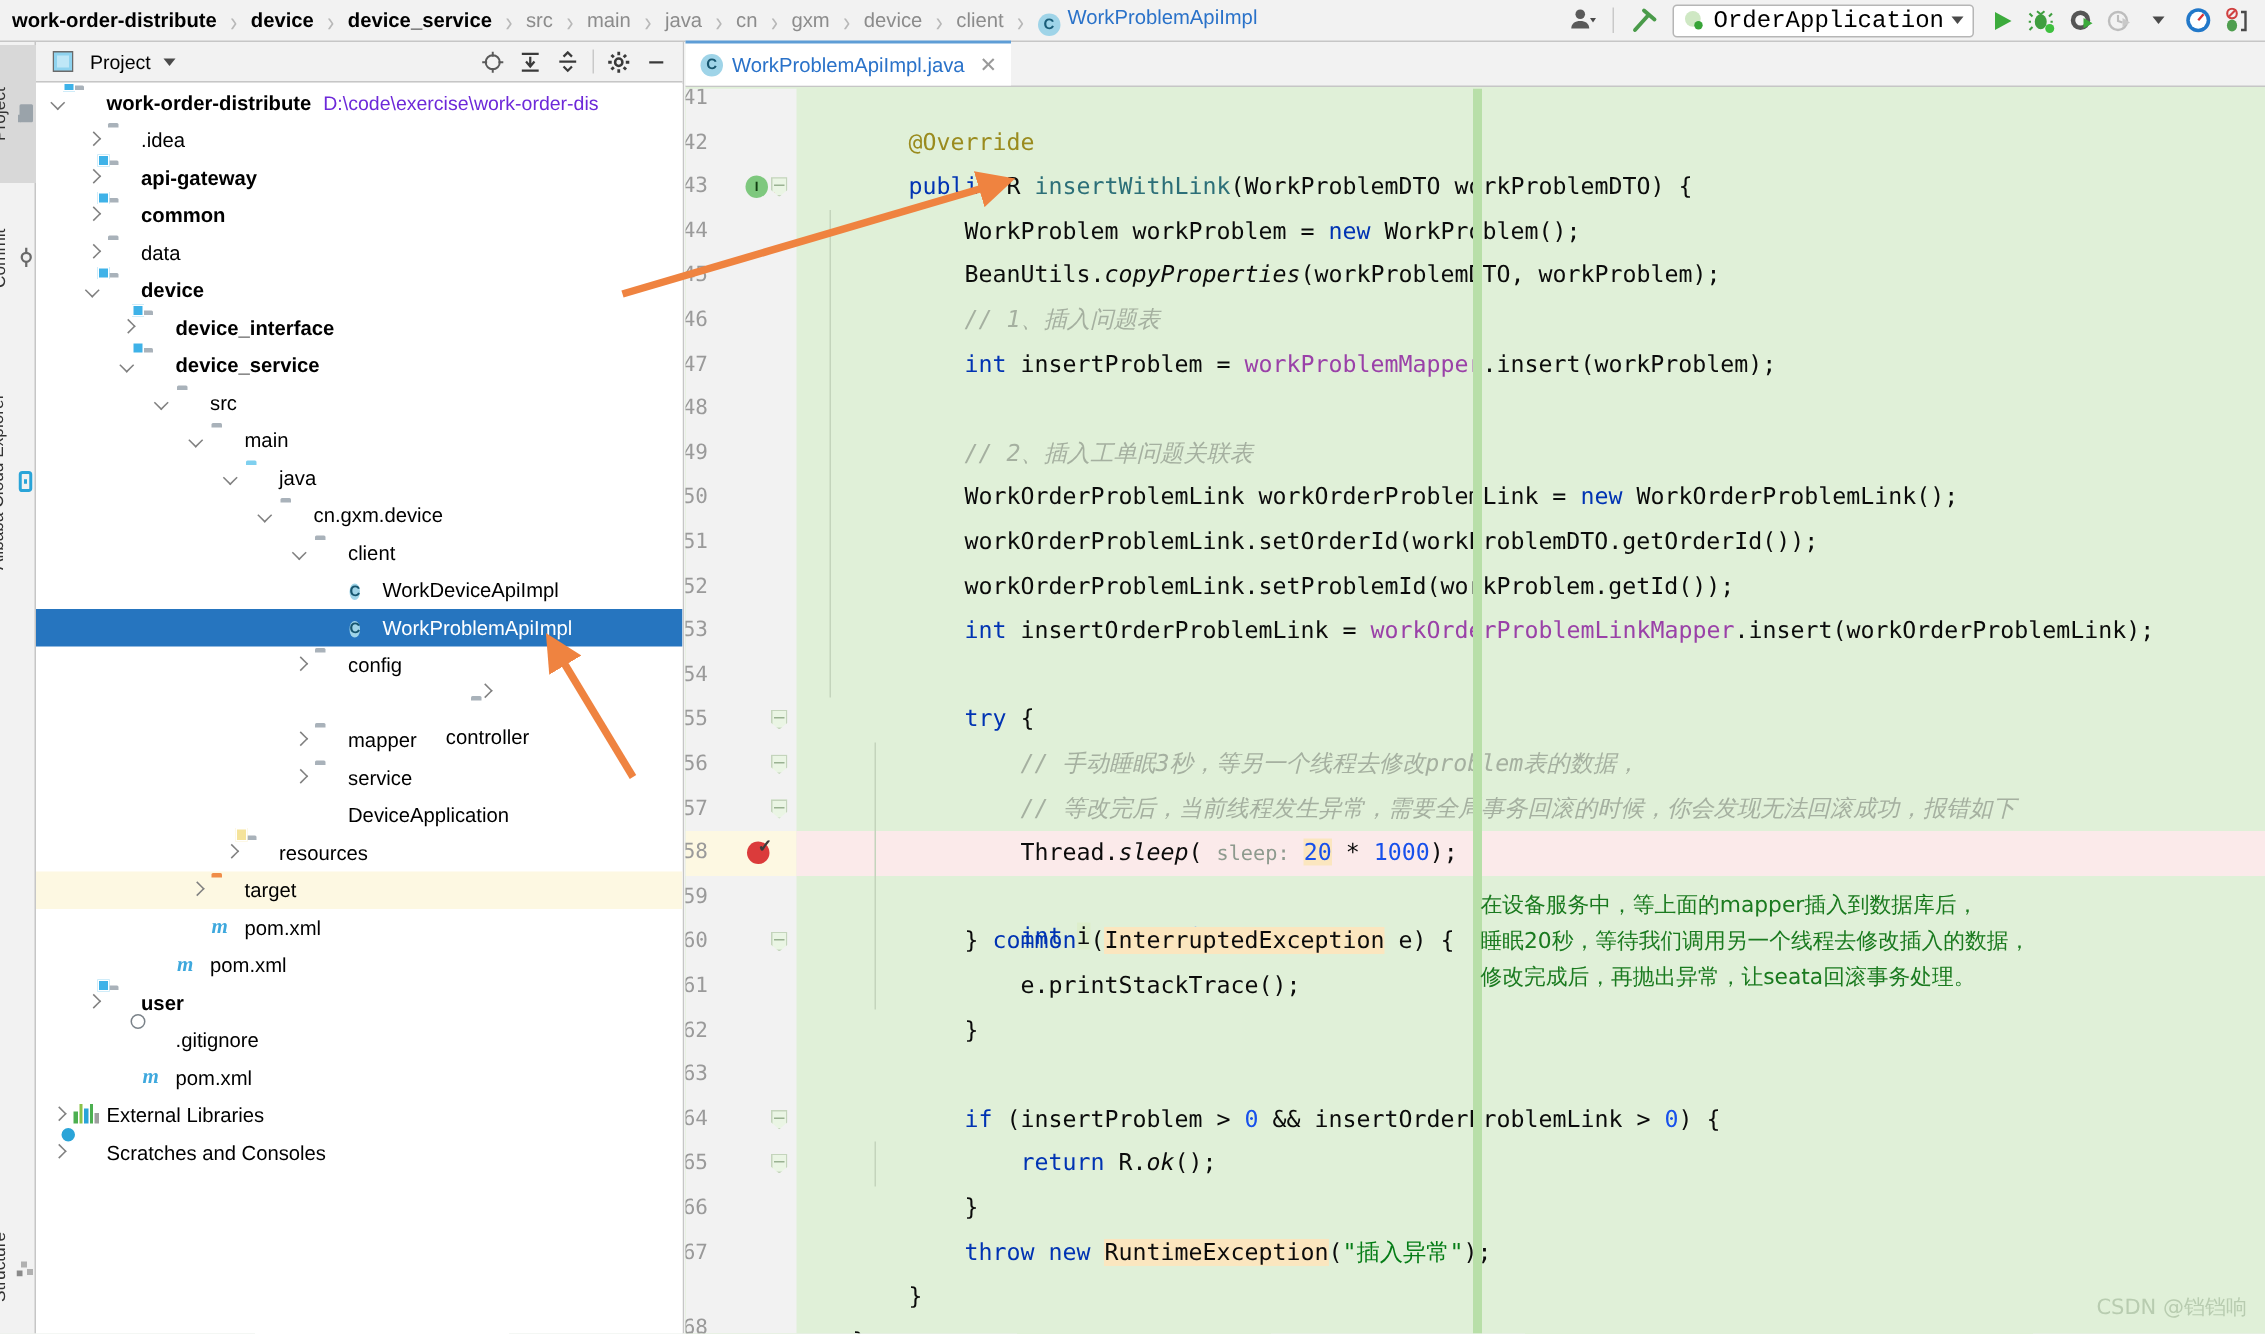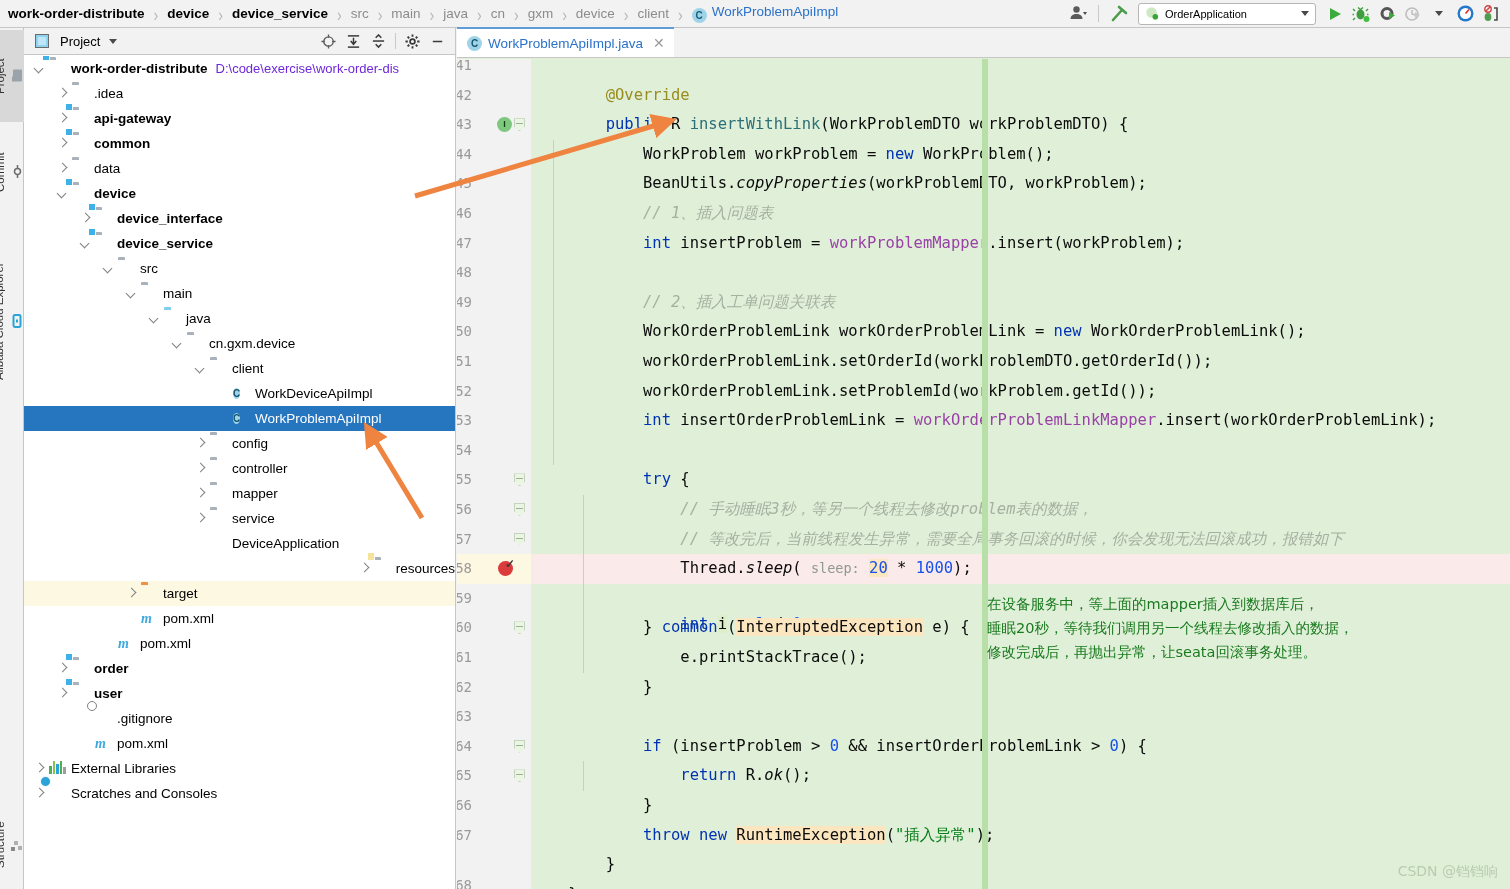--- a/index.html
+++ b/index.html
@@ -26,21 +26,21 @@
       margin-right:5px; vertical-align:-3px; font-weight:bold;}
 
   .toolbar-right{ display:flex; align-items:center; height:28px; padding-right:6px; gap:0; }
   .tb-ic{ width:26px; height:26px; display:flex; align-items:center; justify-content:center; }
   .tb-sep{ width:1px; height:17px; background:#c9c9c9; margin:0 7px; }
 
   .runconfig{
     height:22px; min-width:178px; background:#fff; border:1px solid #b6b6b6; border-radius:3px;
     display:flex; align-items:center; padding:0 6px; gap:5px; margin:0 6px;
   }
-  .runconfig .lbl{ font-size:11px; color:#000; flex:1; }
+  .runconfig .lbl{ font-size:16px; color:#000; flex:1;font-family:Liberation Mono, monospace; }
   .caret{ width:0;height:0;border-left:4px solid transparent;border-right:4px solid transparent;border-top:5px solid #4a4a4a; }
 
   
   .leftstrip{
     position:absolute; left:0; top:28px; width:24px; height:861px;
     background:#f2f2f2; border-right:1px solid #c6c6c6;
   }
   .vtab{
     position:absolute; left:0; width:24px;
     display:flex; flex-direction:column-reverse; align-items:center;
@@ -414,64 +414,59 @@
         <div class="row sel" style="padding-left: 194px;">
           <span class="arrow"></span>
           <span class="ic"><span class="cls">C</span></span>
           <span class="lbl">WorkProblemApiImpl</span>
         </div>
         <div class="row" style="padding-left: 171px;">
           <span class="arrow closed"></span>
           <span class="ic"><span class="folder pkg"></span></span>
           <span class="lbl">config</span>
         </div>
-        <div class="row" style="padding-left: 171px;">
+        <div class="row" style="padding-left: 171px; flex-direction: column;">
           <span class="arrow closed"></span>
           <span class="ic"><span class="folder pkg"></span></span>
           <span class="lbl">controller</span>
         </div>
         <div class="row" style="padding-left: 171px;">
           <span class="arrow closed"></span>
           <span class="ic"><span class="folder pkg"></span></span>
           <span class="lbl">mapper</span>
         </div>
         <div class="row" style="padding-left: 171px;">
           <span class="arrow closed"></span>
           <span class="ic"><span class="folder pkg"></span></span>
           <span class="lbl">service</span>
         </div>
         <div class="row" style="padding-left: 171px;">
           <span class="arrow"></span>
           <span class="ic"><span class="springic"></span></span>
           <span class="lbl">DeviceApplication</span>
         </div>
-        <div class="row" style="padding-left: 125px; justify-content: flex-end;">
+        <div class="row" style="padding-left: 125px;">
           <span class="arrow closed"></span>
           <span class="ic"><span class="folder res"></span></span>
           <span class="lbl">resources</span>
         </div>
         <div class="row target" style="padding-left: 102px;">
           <span class="arrow closed"></span>
           <span class="ic"><span class="folder orange"></span></span>
           <span class="lbl">target</span>
         </div>
         <div class="row" style="padding-left: 102px;">
           <span class="arrow"></span>
           <span class="ic"><span class="mvn">m</span></span>
           <span class="lbl">pom.xml</span>
         </div>
         <div class="row" style="padding-left: 79px;">
           <span class="arrow"></span>
           <span class="ic"><span class="mvn">m</span></span>
           <span class="lbl">pom.xml</span>
-        </div>
-        <div class="row" style="padding-left: 33px;">
-          <span class="arrow closed"></span>
-          <span class="ic"><span class="folder mod"></span></span>
-          <span class="lbl b">order</span>
         </div>
         <div class="row" style="padding-left: 33px;">
           <span class="arrow closed"></span>
           <span class="ic"><span class="folder mod"></span></span>
           <span class="lbl b">user</span>
         </div>
         <div class="row" style="padding-left: 56px;">
           <span class="arrow"></span>
           <span class="ic"><span class="gitic"></span></span>
           <span class="lbl">.gitignore</span>

